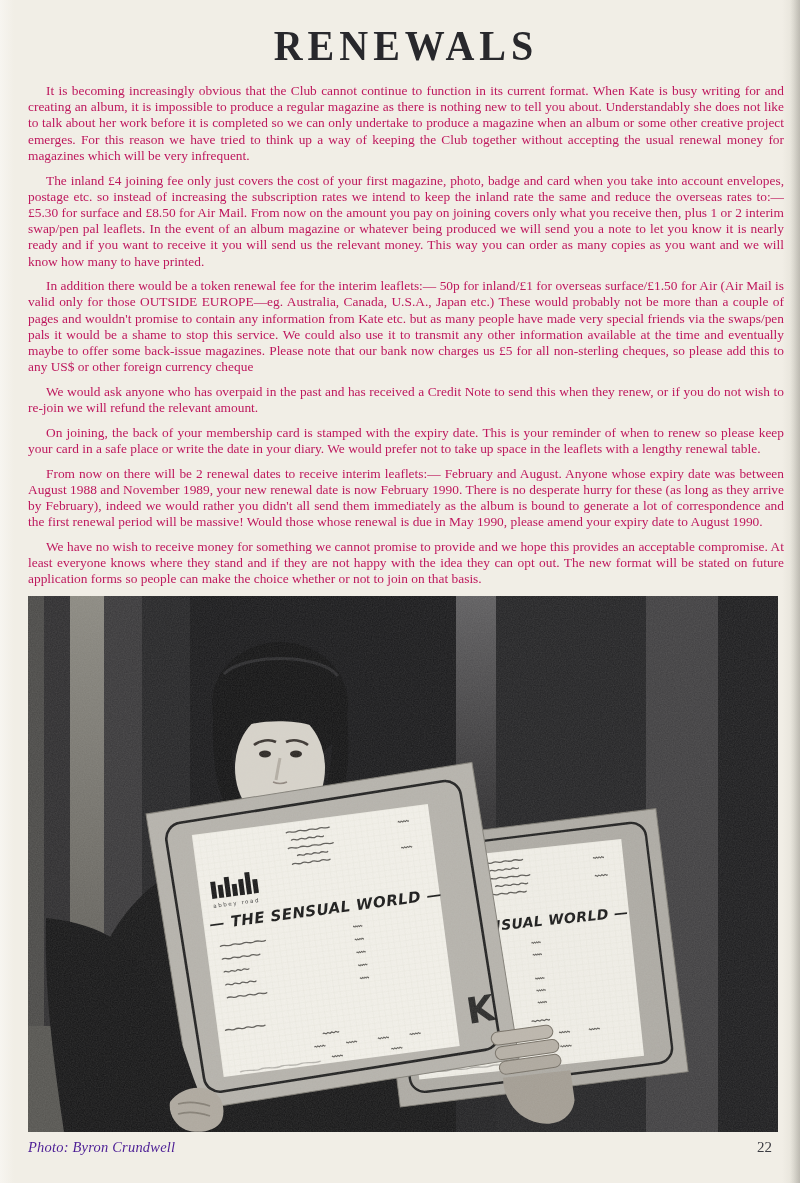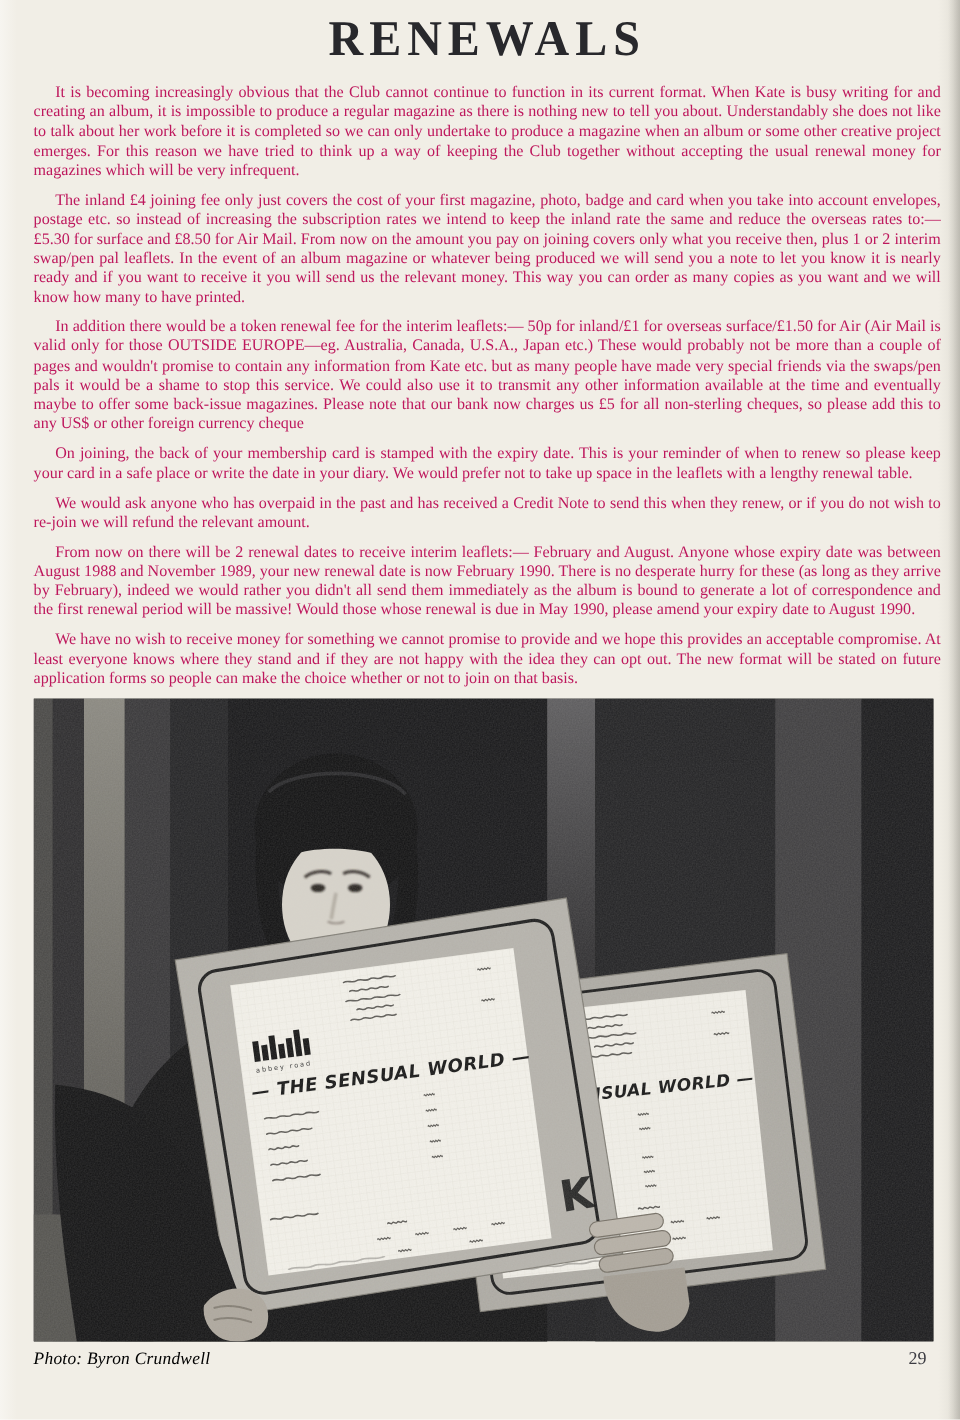--- a/index.html
+++ b/index.html
@@ -4,21 +4,21 @@
 <style>
   html,body{margin:0;padding:0;}
   body{
     width:800px;height:1183px;
     background:linear-gradient(90deg,#f7f5f0 0px,#f1eee6 14px,#f1eee6 782px,#e6e3da 794px,#d9d6cd 800px);
     font-family:"Liberation Serif", serif;
     color:#34343a;
     position:relative;
     overflow:hidden;
   }
-  .page{padding:6px 16px 0 28px;}
+  .page{padding:20px 16px 0 28px;}
   h1.title{
     margin:2px 0 14px 0;
     text-align:center;
     font-size:40px;
     font-weight:600;
     letter-spacing:5px;
     color:#28282c;
     transform:scaleY(1.04);
   }
   .bodytext p{
@@ -29,42 +29,42 @@
     text-indent:18px;
     color:#be185d;
   }
   .photo-wrap{margin:4px 0 0 0;width:750px;}
   svg.photo{display:block;}
   .caption-row{
     display:flex;justify-content:space-between;align-items:baseline;
     margin-top:7px;width:756px;
   }
   .caption{
-    font-style:italic;font-size:14.5px;color:#000000;letter-spacing:0.2px;
+    font-style:italic;font-size:14.5px;color:#4c1d95;letter-spacing:0.2px;
   }
   .pagenum{font-size:15px;color:#3c3c42;padding-right:12px;}
   .edge-shade{
     position:absolute;top:0;right:0;width:10px;height:1183px;
     background:linear-gradient(90deg,rgba(0,0,0,0) 0%,rgba(60,58,52,0.18) 100%);
     pointer-events:none;
   }
 </style>
 </head>
 <body>
 
 <div class="page">
 
   <h1 class="title">RENEWALS</h1>
 
   <div class="bodytext">
     <p>It is becoming increasingly obvious that the Club cannot continue to function in its current format.  When Kate is busy writing for and creating an album, it is impossible to produce a regular magazine as there is nothing new to tell you about.  Understandably she does not like to talk about her work before it is completed so we can only undertake to produce a magazine when an album or some other creative project emerges.  For this reason we have tried to think up a way of keeping the Club together without accepting the usual renewal money for magazines which will be very infrequent.</p>
     <p>The inland £4 joining fee only just covers the cost of your first magazine, photo, badge and card when you take into account envelopes, postage etc. so instead of increasing the subscription rates we intend to keep the inland rate the same and reduce the overseas rates to:— £5.30 for surface and £8.50 for Air Mail.  From now on the amount you pay on joining covers only what you receive then, plus 1 or 2 interim swap/pen pal leaflets.  In the event of an album magazine or whatever being produced we will send you a note to let you know it is nearly ready and if you want to receive it you will send us the relevant money.  This way you can order as many copies as you want and we will know how many to have printed.</p>
     <p>In addition there would be a token renewal fee for the interim leaflets:— 50p for inland/£1 for overseas surface/£1.50 for Air (Air Mail is valid only for those OUTSIDE EUROPE—eg. Australia, Canada, U.S.A., Japan etc.) These would probably not be more than a couple of pages and wouldn't promise to contain any information from Kate etc. but as many people have made very special friends via the swaps/pen pals it would be a shame to stop this service.  We could also use it to transmit any other information available at the time and eventually maybe to offer some back-issue magazines.  Please note that our bank now charges us £5 for all non-sterling cheques, so please add this to any US$ or other foreign currency cheque</p>
+    <p>We would ask anyone who has overpaid in the past and has received a Credit Note to send this when they renew, or if you do not wish to re-join we will refund the relevant amount.</p>
     <p>On joining, the back of your membership card is stamped with the expiry date.  This is your reminder of when to renew so please keep your card in a safe place or write the date in your diary.  We would prefer not to take up space in the leaflets with a lengthy renewal table.</p>
-    <p>We would ask anyone who has overpaid in the past and has received a Credit Note to send this when they renew, or if you do not wish to re-join we will refund the relevant amount.</p>
     <p>From now on there will be 2 renewal dates to receive interim leaflets:— February and August.  Anyone whose expiry date was between August 1988 and November 1989, your new renewal date is now February 1990.  There is no desperate hurry for these (as long as they arrive by February), indeed we would rather you didn't all send them immediately as the album is bound to generate a lot of correspondence and the first renewal period will be massive! Would those whose renewal is due in May 1990, please amend your expiry date to August 1990.</p>
     <p>We have no wish to receive money for something we cannot promise to provide and we hope this provides an acceptable compromise.  At least everyone knows where they stand and if they are not happy with the idea they can opt out.  The new format will be stated on future application forms so people can make the choice whether or not to join on that basis.</p>
   </div>
 
   <div class="photo-wrap">
     <svg class="photo" width="750" height="536" viewBox="0 0 750 536">
       <defs>
         <filter id="noise" x="0" y="0" width="100%" height="100%">
           <feTurbulence type="fractalNoise" baseFrequency="0.85" numOctaves="2" stitchTiles="stitch"></feTurbulence>
           <feColorMatrix type="matrix" values="0 0 0 0 0.62  0 0 0 0 0.61  0 0 0 0 0.58  0 0 0 0.45 0"></feColorMatrix>
@@ -241,18 +241,18 @@
         <rect x="468" y="447" width="64" height="13" rx="6.5" fill="#b5afa5" stroke="#756f65" stroke-width="1"></rect>
         <rect x="470" y="462" width="62" height="13" rx="6.5" fill="#aea89e" stroke="#756f65" stroke-width="1"></rect>
       </g>
 
       <rect x="0" y="0" width="750" height="536" filter="url(#noise)" opacity="0.35"></rect>
     </svg>
   </div>
 
   <div class="caption-row">
     <span class="caption">Photo: Byron Crundwell</span>
-    <span class="pagenum">29</span>
+    <span class="pagenum">22</span>
   </div>
 
 </div>
 
 <div class="edge-shade"></div>
 
 </body></html>

